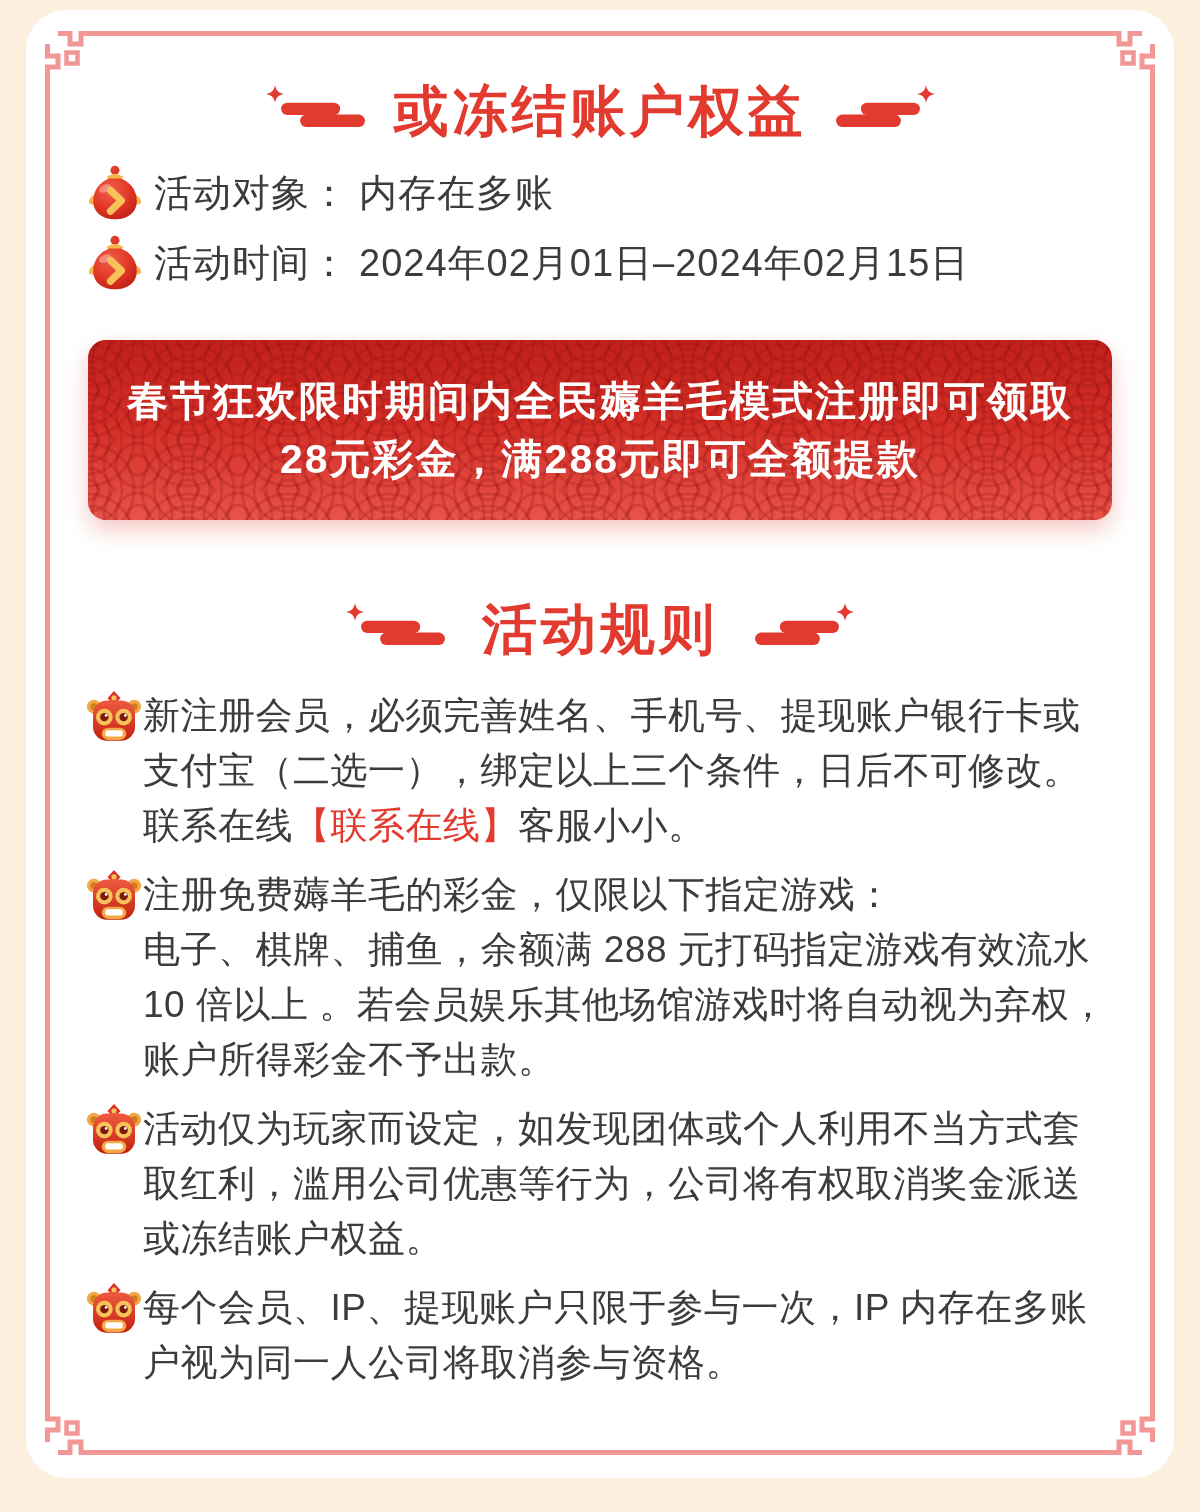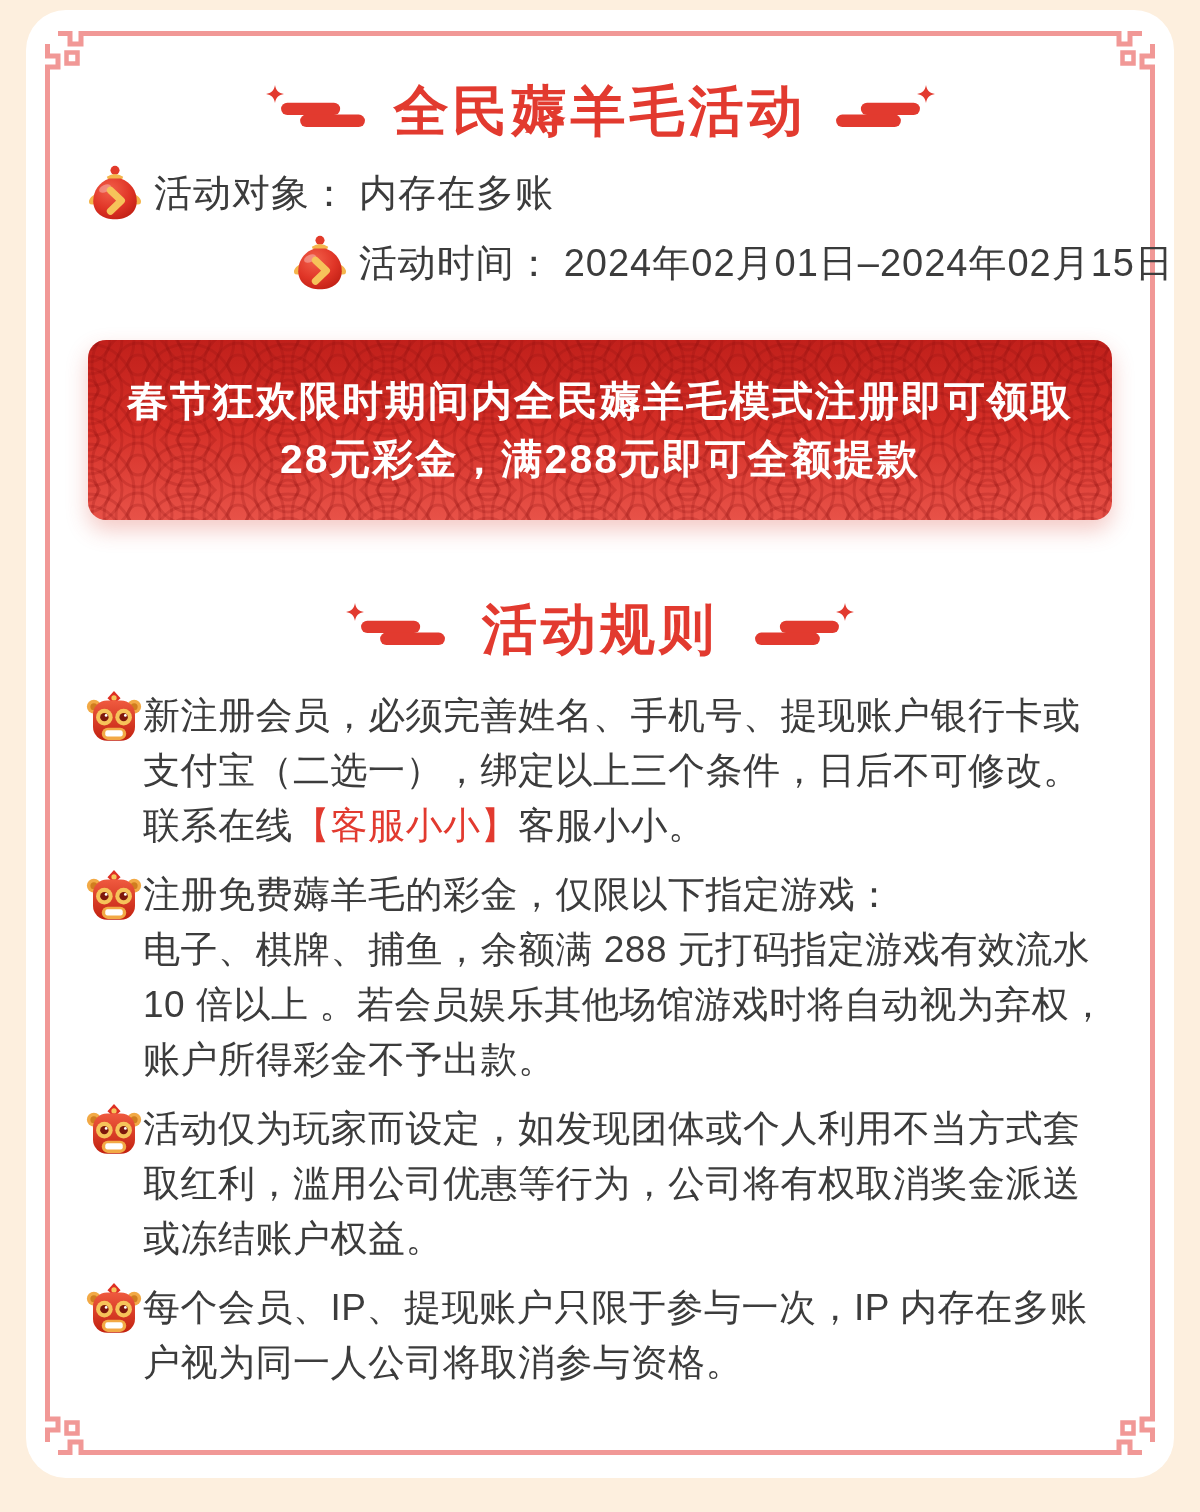--- a/index.html
+++ b/index.html
@@ -39,21 +39,21 @@
   .decor { position: relative; width: 104px; height: 56px; flex: none; }
   .decor.flip { transform: scaleX(-1); }
   .decor .sparkle { position: absolute; left: 0; top: 2px; width: 18px; height: 18px; }
   .decor .cloud { position: absolute; left: 10px; top: 14px; width: 94px; height: 40px; }
 
   .info-row {
     display: flex; align-items: center; gap: 10px;
     margin-left: 60px; height: 62px;
   }
   .info-row.first { margin-top: 20px; }
-  .info-row.second { margin-top: 8px; justify-content: flex-end; }
+  .info-row.second { margin-top: 8px; }
   .bullet-icon { width: 58px; height: 58px; flex: none; }
   .info-text { font-size: 38px; color: #3c3c3c; letter-spacing: 1px; }
 
   .banner {
     margin: 46px auto 0; width: 1024px; height: 180px;
     border-radius: 18px; position: relative; overflow: hidden;
     background: linear-gradient(180deg, #c1201b 0%, #d52f27 48%, #e85248 100%);
     box-shadow: 0 10px 22px rgba(214, 61, 48, 0.28);
     display: flex; flex-direction: column; justify-content: center; align-items: center;
   }
@@ -157,21 +157,21 @@
 
     <div class="section-title">
       <span class="decor">
         <svg class="sparkle">
             <use href="#sparkle"></use>
           </svg>
         <svg class="cloud">
             <use href="#cloud"></use>
           </svg>
       </span>
-      <span class="title-text">全民薅羊毛活动</span>
+      <span class="title-text">或冻结账户权益</span>
       <span class="decor flip">
         <svg class="sparkle">
             <use href="#sparkle"></use>
           </svg>
         <svg class="cloud">
             <use href="#cloud"></use>
           </svg>
       </span>
     </div>
 
@@ -246,21 +246,21 @@
     </div>
 
     <div class="rules-list">
 
       <div class="rule-item">
         <svg class="rule-icon">
             <use href="#lion-head"></use>
           </svg>
         <div class="rule-text"><span>新注册会员，必须完善姓名、手机号、提现账户银行卡或
 支付宝（二选一），绑定以上三个条件，日后不可修改。
-联系在线</span><span class="cs-link">【客服小小】</span><span>客服小小。</span></div>
+联系在线</span><span class="cs-link">【联系在线】</span><span>客服小小。</span></div>
       </div>
 
       <div class="rule-item">
         <svg class="rule-icon">
             <use href="#lion-head"></use>
           </svg>
         <div class="rule-text"><span>注册免费薅羊毛的彩金，仅限以下指定游戏：
 电子、棋牌、捕鱼，余额满 288 元打码指定游戏有效流水
 10 倍以上 。若会员娱乐其他场馆游戏时将自动视为弃权，
 账户所得彩金不予出款。</span></div>

